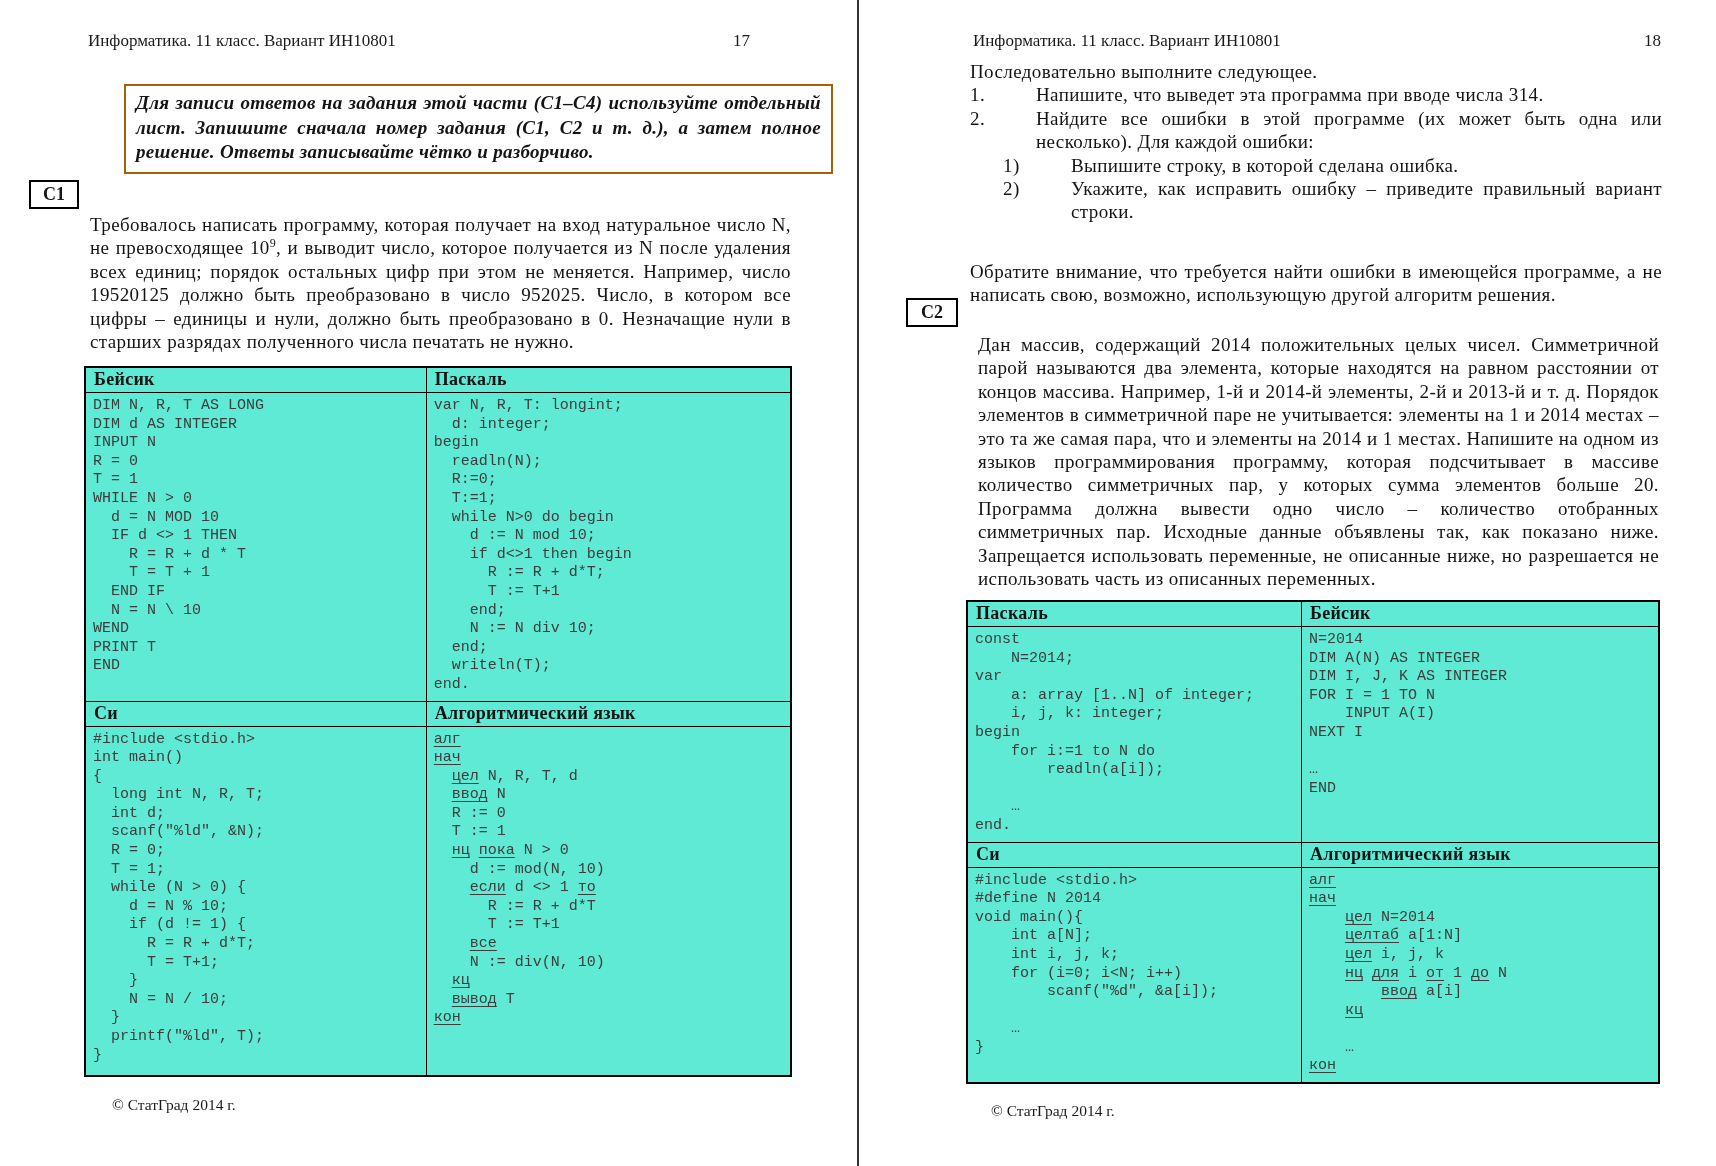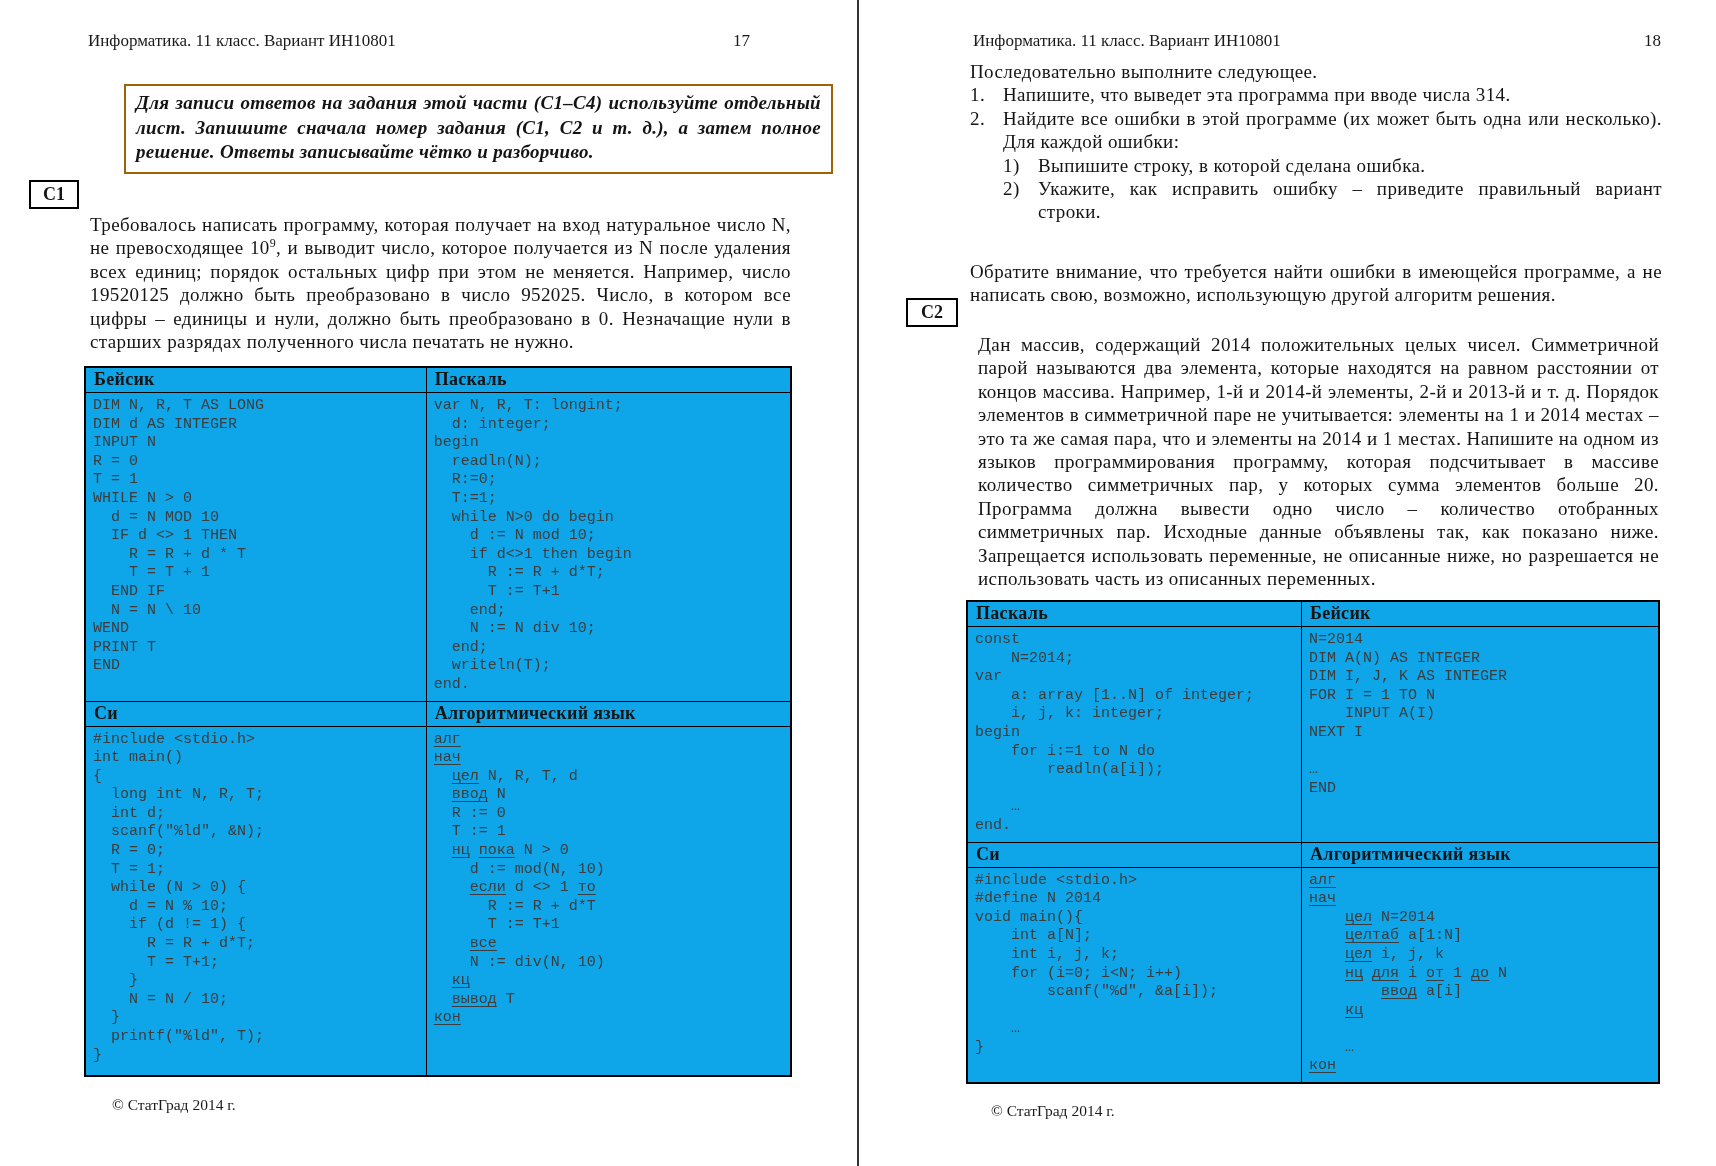--- a/index.html
+++ b/index.html
@@ -42,25 +42,25 @@
   .just { text-align:justify;margin-top:36px; }
 
   .c1-text { position:absolute; left:90px; top:177px; width:701px; }
   .c2-text { position:absolute; left:116px; top:297px; width:681px;font-family:Liberation Serif, serif; }
 
   .rp-text { position:absolute; left:108px; top:60px; width:692px; }
   .li { display:flex; }
   .li-num { flex:none; width:33px; }
   .sublist { margin-left:33px; }
   .sublist .li-num { width:35px; }
-  .li-text { flex:1; text-align:justify; }
+  .li-text { flex:1; text-align:justify;margin-left:33px; }
 
   sup { font-size:12px; vertical-align:super; line-height:0; }
 
-  .codetable { position:absolute; border:2px solid #000; background:#0ea5e9; }
+  .codetable { position:absolute; border:2px solid #000; background:#5eead4; }
   .t1 { left:84px;  top:366px; width:708px; }
   .t2 { left:104px; top:600px; width:694px; }
   .ct-row { display:flex; }
   .ct-cell { overflow:hidden; }
   .ct-c1 { width:48.4%; border-right:1.5px solid #000; }
   .ct-c2 { width:51.6%; }
   .ct-head {
     font-weight:bold; font-size:18px; padding:1px 8px 2px 8px;
     border-bottom:1.5px solid #000; letter-spacing:0.3px;
   }

